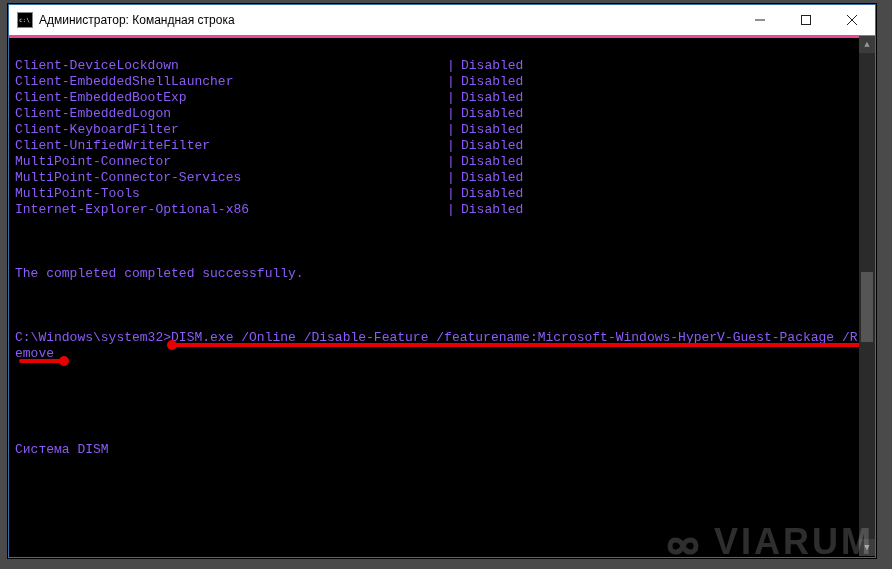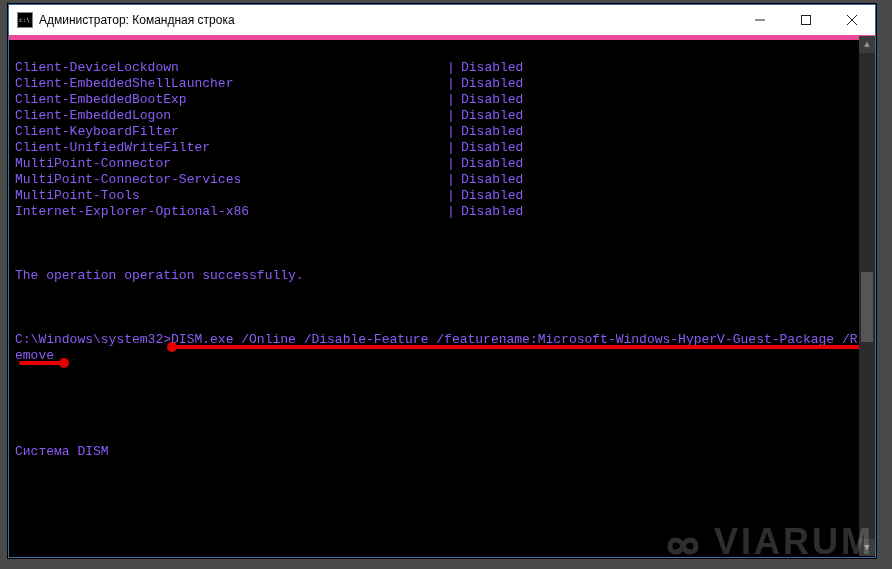--- a/index.html
+++ b/index.html
@@ -25,21 +25,21 @@
     flex-direction: column;
   }
   .titlebar {
     height: 30px;
     background: #fff;
     display: flex;
     align-items: center;
     color: #000;
     font-family: "Segoe UI", Tahoma, sans-serif;
     font-size: 12px;
-    border-bottom: 5px solid #ec4899;
+    border-bottom: 3px solid #ec4899;
     user-select: none;
   }
   .titlebar .icon {
     width: 16px;
     height: 16px;
     margin: 0 6px 0 8px;
     background: #000;
     border: 1px solid #888;
     box-sizing: border-box;
     position: relative;
@@ -189,21 +189,21 @@
         <svg width="10" height="10" viewBox="0 0 10 10">
             <path d="M0 0 L10 10 M10 0 L0 10" stroke="#222" stroke-width="1"></path>
           </svg>
       </div>
     </div>
   </div>
 
   <div class="console-body">
 <div id="feature-list"><div class="row"><span class="col-feature">Client-DeviceLockdown</span><span class="col-sep">| </span><span class="col-status">Disabled</span></div><div class="row"><span class="col-feature">Client-EmbeddedShellLauncher</span><span class="col-sep">| </span><span class="col-status">Disabled</span></div><div class="row"><span class="col-feature">Client-EmbeddedBootExp</span><span class="col-sep">| </span><span class="col-status">Disabled</span></div><div class="row"><span class="col-feature">Client-EmbeddedLogon</span><span class="col-sep">| </span><span class="col-status">Disabled</span></div><div class="row"><span class="col-feature">Client-KeyboardFilter</span><span class="col-sep">| </span><span class="col-status">Disabled</span></div><div class="row"><span class="col-feature">Client-UnifiedWriteFilter</span><span class="col-sep">| </span><span class="col-status">Disabled</span></div><div class="row"><span class="col-feature">MultiPoint-Connector</span><span class="col-sep">| </span><span class="col-status">Disabled</span></div><div class="row"><span class="col-feature">MultiPoint-Connector-Services</span><span class="col-sep">| </span><span class="col-status">Disabled</span></div><div class="row"><span class="col-feature">MultiPoint-Tools</span><span class="col-sep">| </span><span class="col-status">Disabled</span></div><div class="row"><span class="col-feature">Internet-Explorer-Optional-x86</span><span class="col-sep">| </span><span class="col-status">Disabled</span></div></div>
 <div>&nbsp;</div>
-<div>The operation operation successfully.</div>
+<div>The completed completed successfully.</div>
 <div>&nbsp;</div>
 <div class="cmdline"><span>C:\Windows\system32&gt;</span><span>DISM.exe /Online /Disable-Feature /featurename:Microsoft-Windows-HyperV-Guest-Package /R</span>
 <span>emove</span>
 <div class="underline-red u1 dot-start dot-end"></div>
 <div class="underline-red u2 dot-end"></div>
 </div>
 <div>&nbsp;</div>
 <div>Система DISM</div>
 <div>&nbsp;</div>
 

